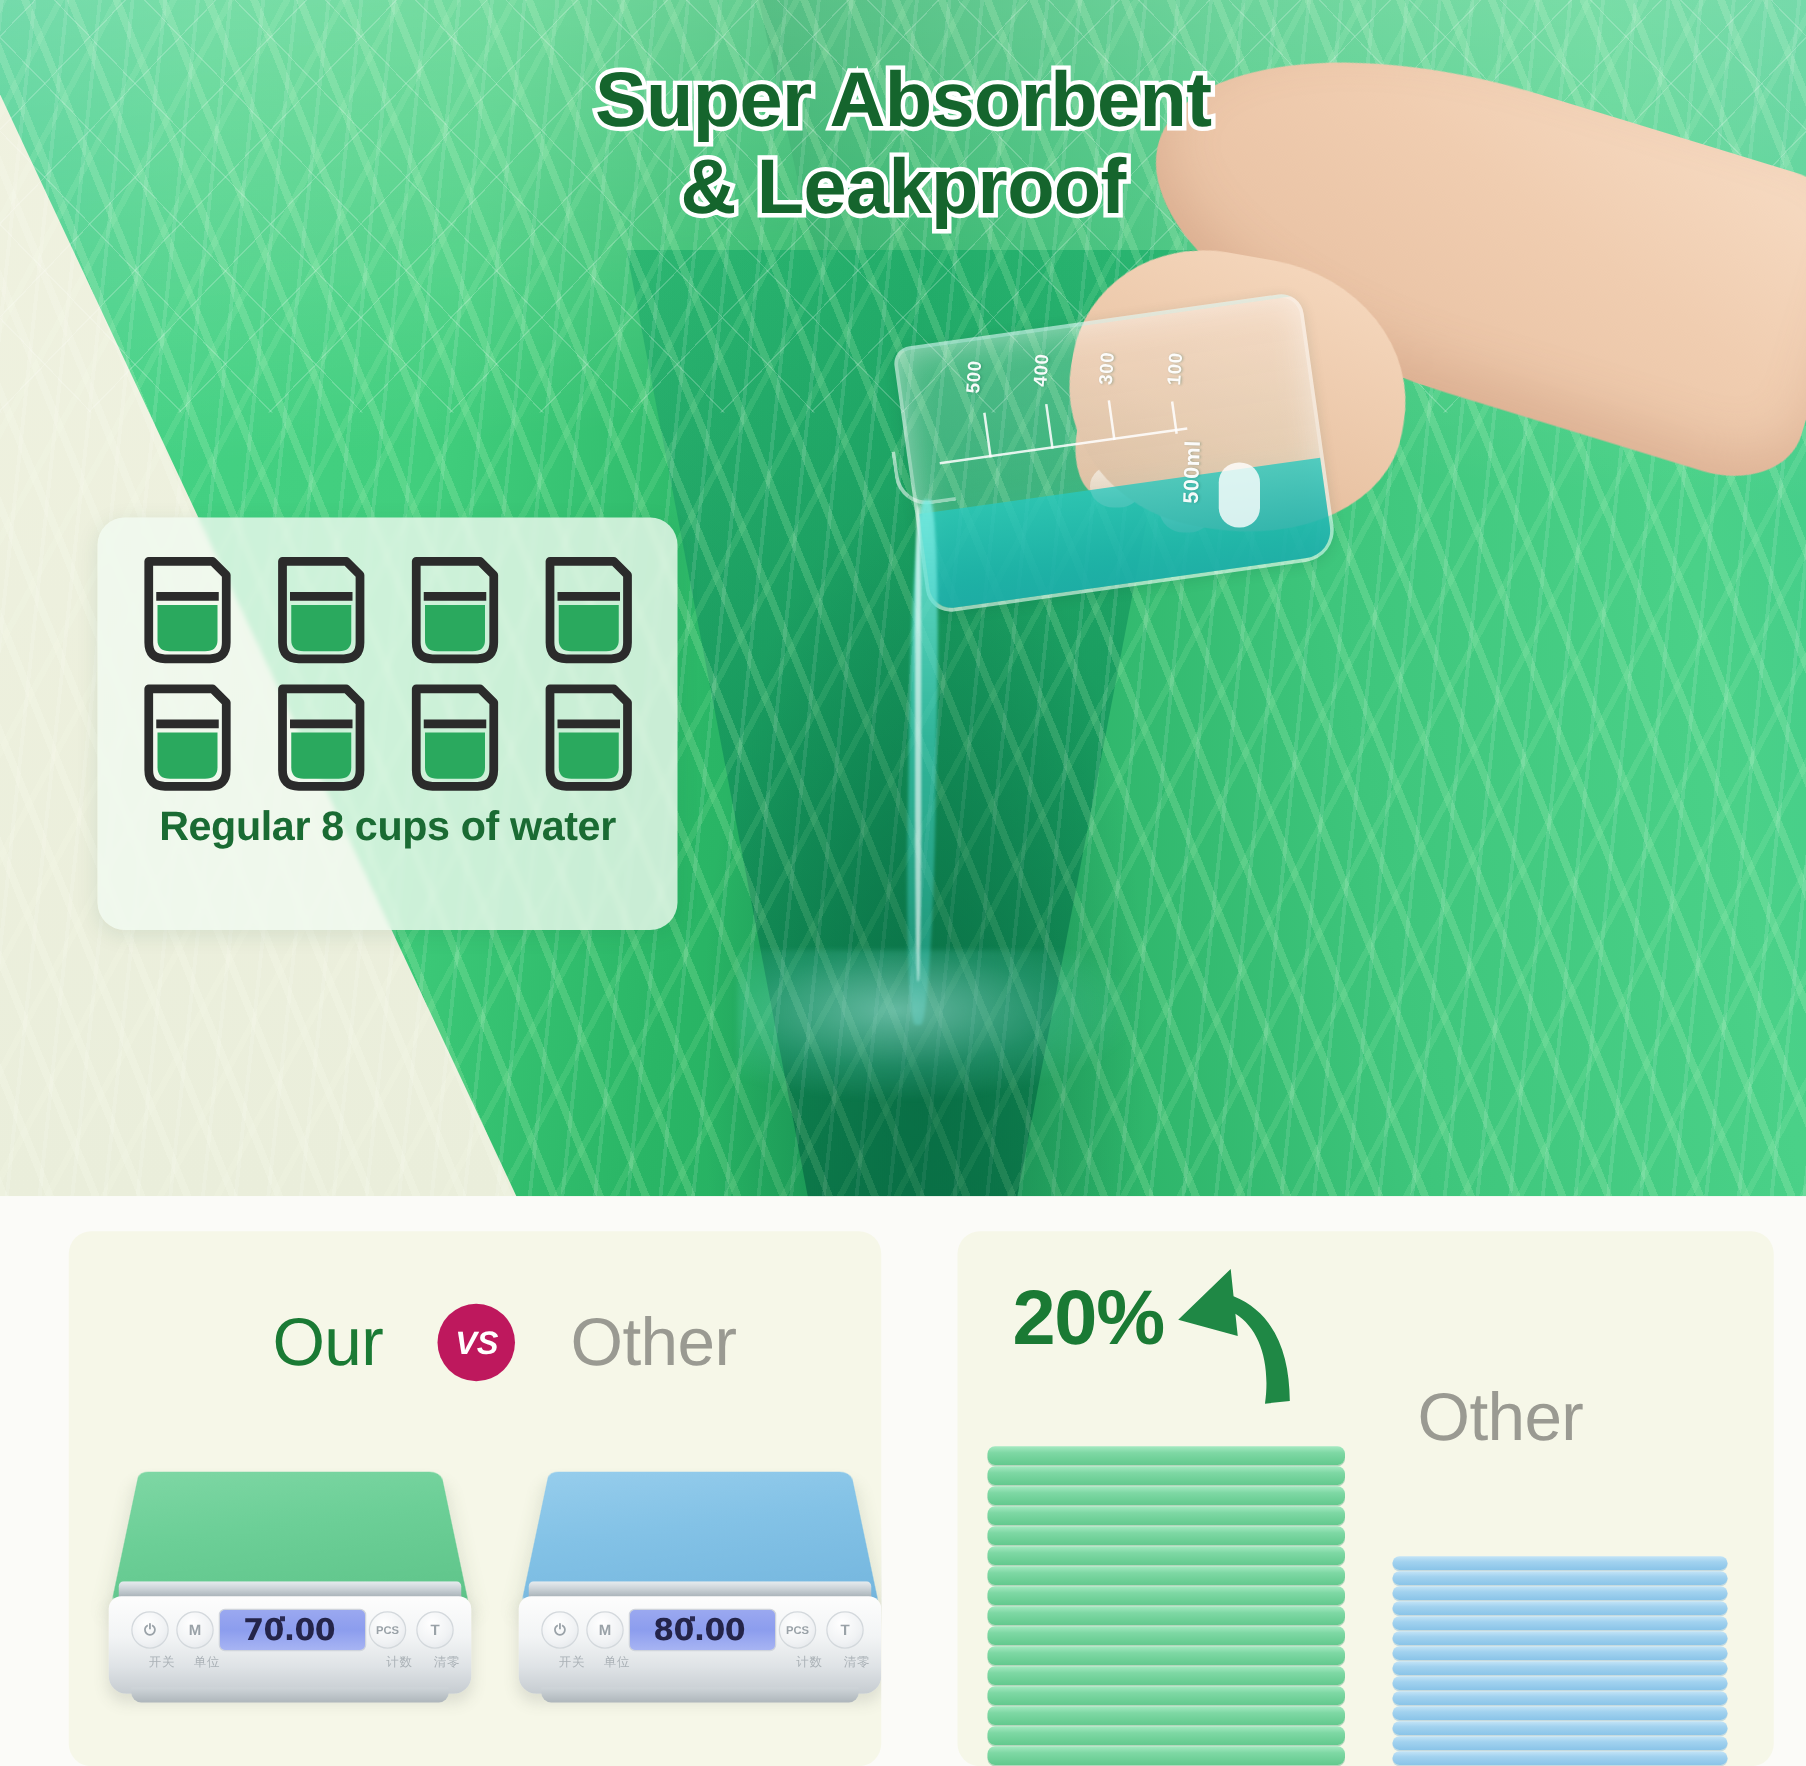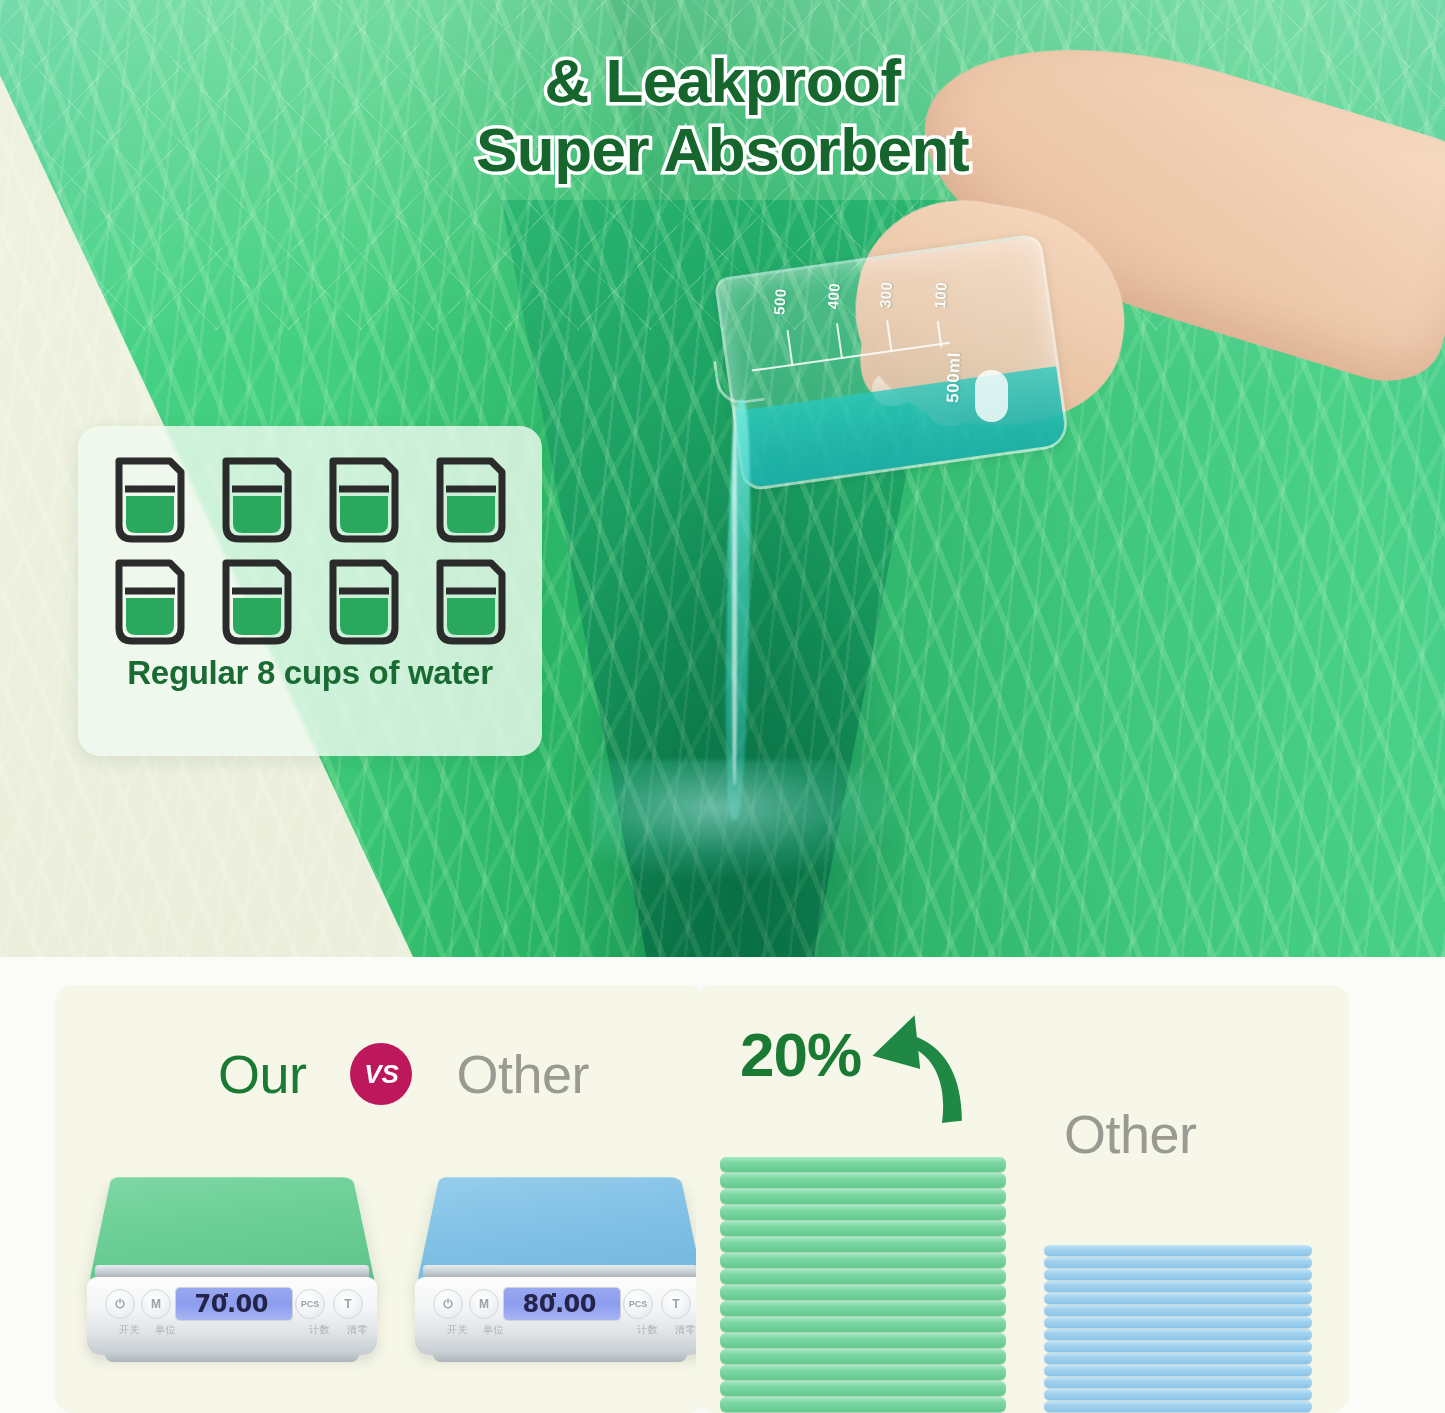--- a/index.html
+++ b/index.html
@@ -165,21 +165,21 @@
   .hero-sub{
     position:absolute; left:0; top:214px; width:1445px; text-align:center;
     font-size:36px; font-weight:700; color:#1d6b33;
     -webkit-text-stroke:6px #ffffff;
     paint-order: stroke fill;
     z-index:6;
   }
 
   
   .cups-card{
-    position:absolute; left:78px; top:426px; width:464px; height:330px;
+    position:absolute; left:78px; top:414px; width:464px; height:330px;
     background:rgba(240,250,240,.80);
     border-radius:22px;
     backdrop-filter:blur(2px);
     box-shadow:0 4px 18px rgba(20,80,50,.10);
     z-index:7;
     padding:30px 26px 0 26px;
   }
   .cups-grid{ display:grid; grid-template-columns:repeat(4,1fr); gap:14px 16px; }
   .cup{ width:72px; height:88px; position:relative; margin:0 auto; }
   .cup svg{ display:block; }
@@ -191,21 +191,21 @@
   
   #bottom{
     position:absolute; left:0; top:957px; width:1445px; height:456px;
     background:#fbfbf8;
   }
   .card{
     position:absolute; top:28px; height:428px;
     background:#f6f7e8; border-radius:18px; overflow:hidden;
   }
   .card-left{ left:55px; width:650px; }
-  .card-right{ left:696px; width:653px; }
+  .card-right{ left:766px; width:653px; }
 
   
   .cmp-head{
     position:absolute; top:58px; left:0; width:100%;
     display:flex; align-items:center; justify-content:center; gap:44px;
   }
   .cmp-our{ font-size:54px; font-weight:400; color:#1a7a34; letter-spacing:-.5px;margin-left:47px; }
   .cmp-vs{
     width:62px; height:62px; border-radius:50%; background:#be185d;
     color:#fff; font-size:26px; font-weight:700; font-style:italic;
@@ -327,22 +327,22 @@
     <div class="tick-lbl" style="left:196px; top:118px; transform:rotate(-80deg); font-size:17px;">500ml</div>
   </div>
   <div class="beaker-cap"></div>
   <div class="beaker-spout"></div>
 
   <div class="stream"></div>
   <div class="stream-hl"></div>
   <div class="splash"></div>
 
   <div class="hero-title">
+    <div>Super Absorbent</div>
     <div>&amp; Leakproof</div>
-    <div>Super Absorbent</div>
   </div>
 
   <div class="cups-card">
     <div class="cups-grid" id="cups-grid">
         <div class="cup">
           <svg width="72" height="88" viewBox="0 0 72 88">
             <path d="M5 5 H56 L67 16 V70 Q67 83 54 83 H18 Q5 83 5 70 Z" fill="none" stroke="#2b2b2b" stroke-width="7" stroke-linejoin="round"></path>
             <path d="M11 33 H61" stroke="#2b2b2b" stroke-width="7" stroke-linecap="butt"></path>
             <path d="M12 40 H60 V68 Q60 77 50 77 H22 Q12 77 12 68 Z" fill="#2aa95e"></path>
           </svg>

